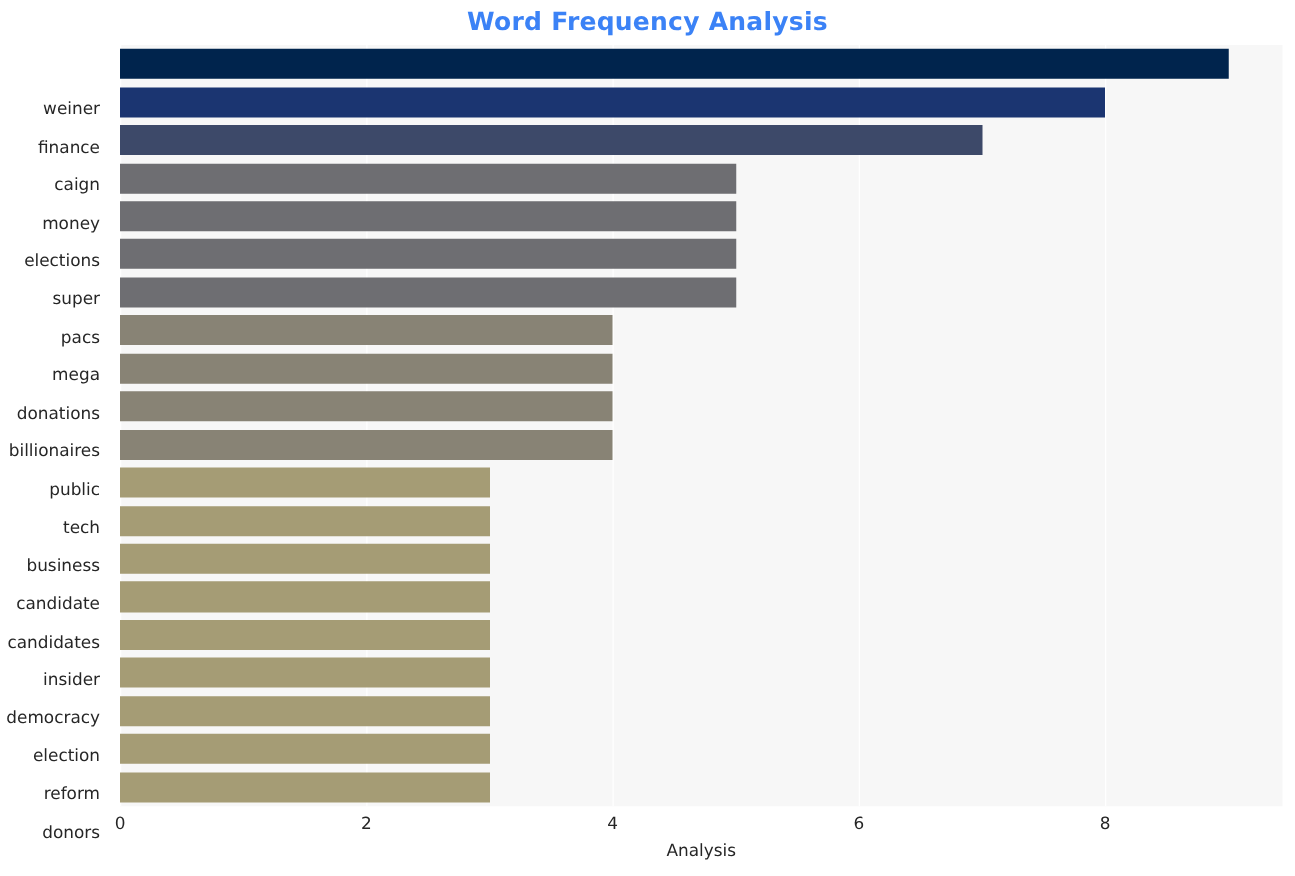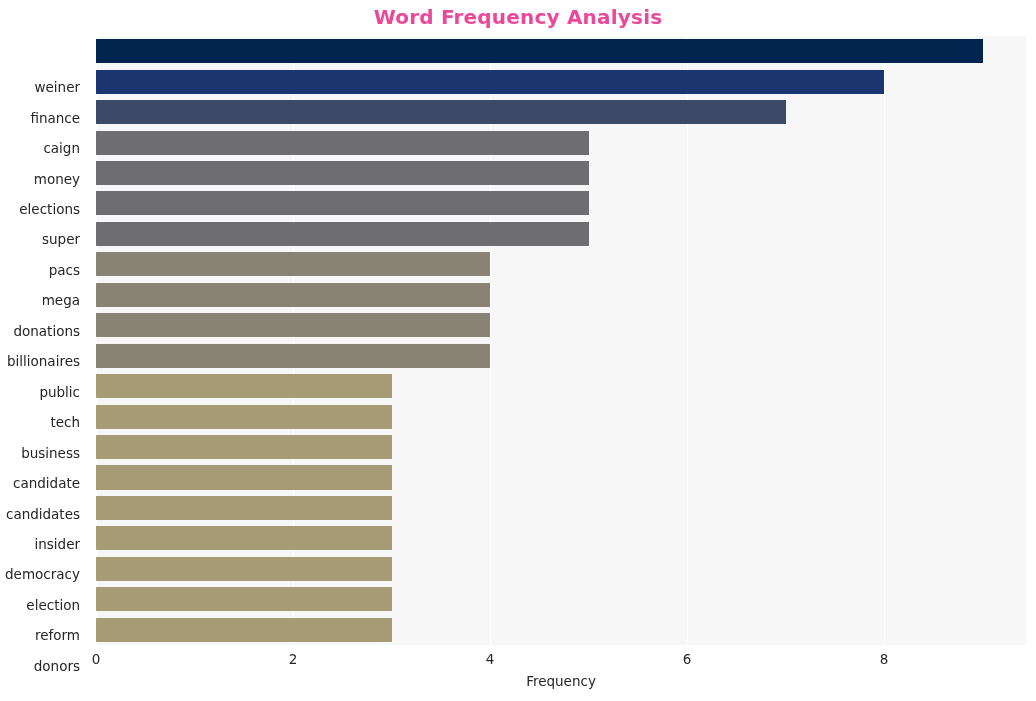--- a/index.html
+++ b/index.html
@@ -19,21 +19,21 @@
     height: 701px;
   }
   #chart-title {
     position: absolute;
     left: 0;
     top: 5px;
     width: 1036px;
     text-align: center;
     font-size: 20px;
     font-weight: bold;
-    color: #ec4899;
+    color: #3b82f6;
     letter-spacing: 0.2px;
   }
   #plot-area {
     position: absolute;
     left: 96px;
     top: 36px;
     width: 930px;
     height: 609px;
     background: #f7f7f7;
     overflow: visible;
@@ -210,15 +210,15 @@
     </div>
 
   <div id="xticks-layer">
       <div class="xtick-label" style="left: 0px;">0</div>
       <div class="xtick-label" style="left: 197.034px;">2</div>
       <div class="xtick-label" style="left: 394.068px;">4</div>
       <div class="xtick-label" style="left: 591.102px;">6</div>
       <div class="xtick-label" style="left: 788.136px;">8</div>
     </div>
 
-  <div id="xaxis-title">Frequency</div>
+  <div id="xaxis-title">Analysis</div>
 
 </div>
 
 </body></html>

